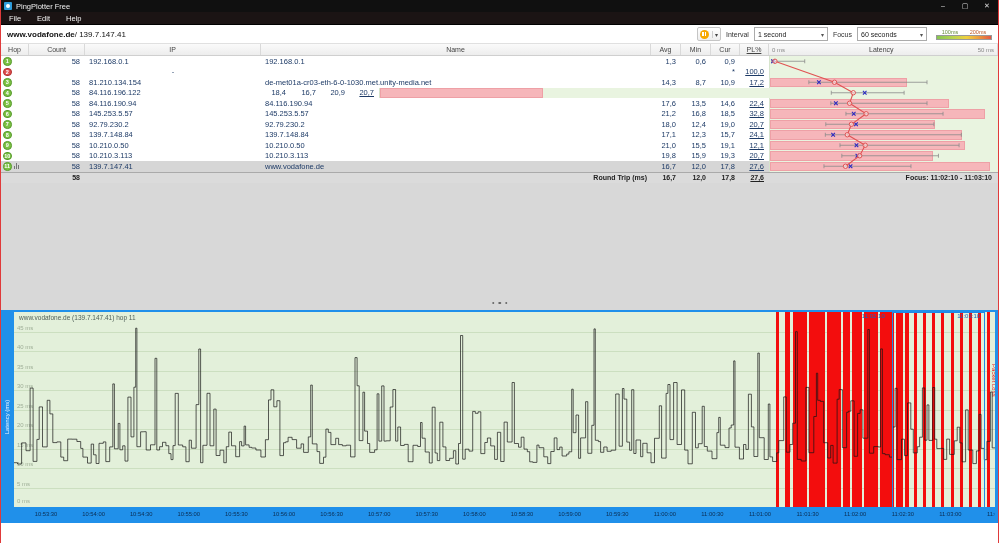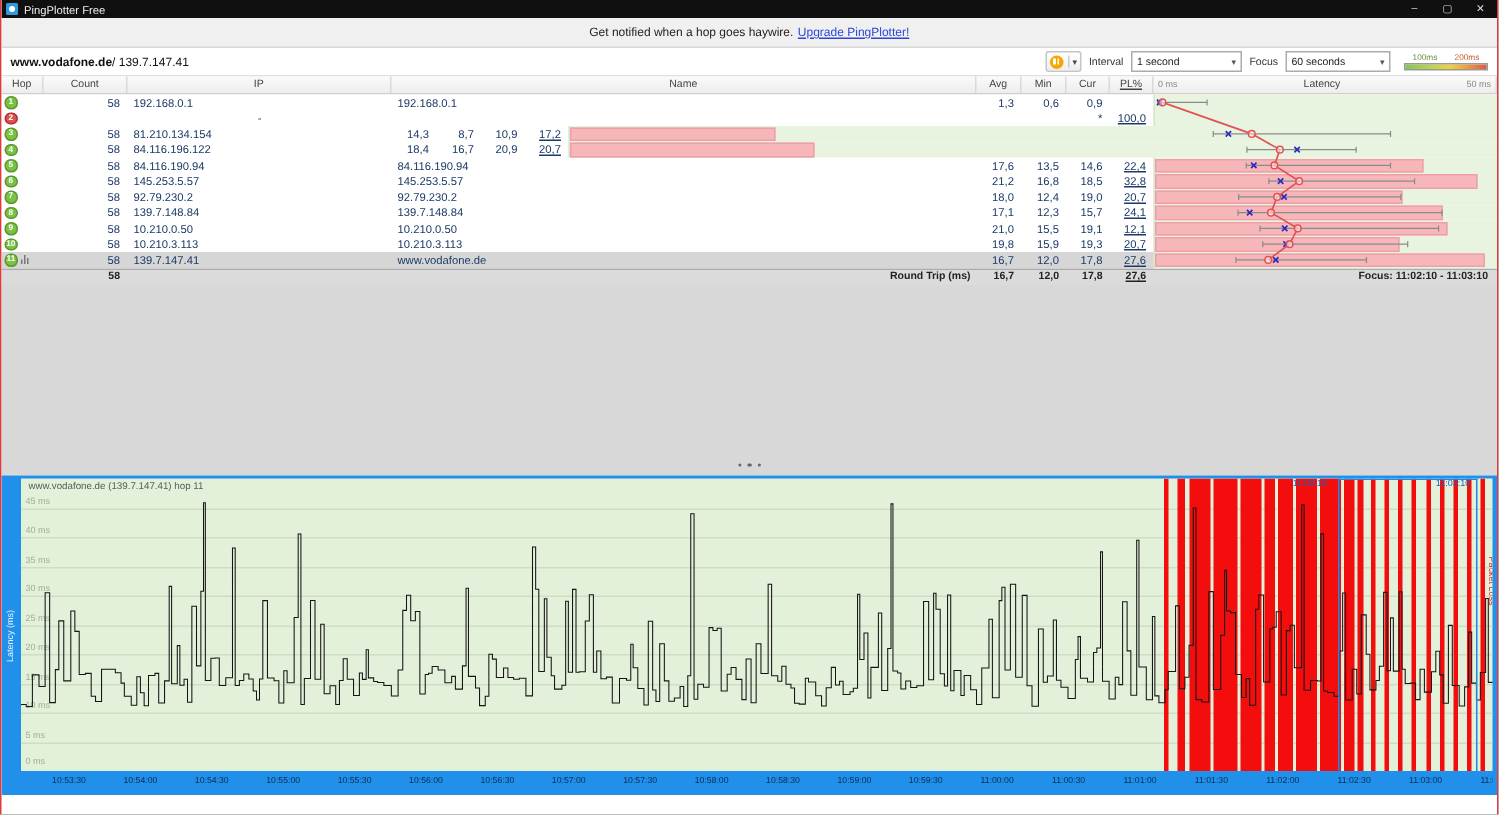--- a/index.html
+++ b/index.html
@@ -91,25 +91,26 @@
   <div class="titlebar">
     <span class="appicon"></span>
     <span>PingPlotter Free</span>
     <div class="win-btns">
       <span>–</span>
       <span>▢</span>
       <span>✕</span>
     </div>
   </div>
 
-
-  <div class="notice">
-    <span>Get notified when a hop goes haywire.</span>
-    <a href="#">Upgrade PingPlotter!</a>
-  </div>
+  <div class="menubar">
+    <span>File</span>
+    <span>Edit</span>
+    <span>Help</span>
+  </div>
+
 
   <div class="targetbar">
     <span class="tname">www.vodafone.de</span>
     <span> / 139.7.147.41</span>
     <div class="controls">
       <div class="pausebtn">
         <span class="pcircle">
             <i></i>
             <i></i>
           </span>
@@ -179,20 +180,21 @@
         <div class="c-cur num">*</div>
         <div class="c-pl num">100,0</div>
         <div class="c-lat"></div>
       </div>
       <div class="trow">
         <div class="c-hop">
           <span class="badge">3</span>
         </div>
         <div class="c-count">58</div>
         <div class="c-ip">81.210.134.154</div>
+        <div class="c-name">de-met01a-cr03-eth-6-0-1030.met.unity-media.net</div>
         <div class="c-avg num">14,3</div>
         <div class="c-min num">8,7</div>
         <div class="c-cur num">10,9</div>
         <div class="c-pl num">17,2</div>
         <div class="c-lat">
           <div class="pbar" style="width: 137.4px;"></div>
         </div>
       </div>
       <div class="trow">
         <div class="c-hop">

